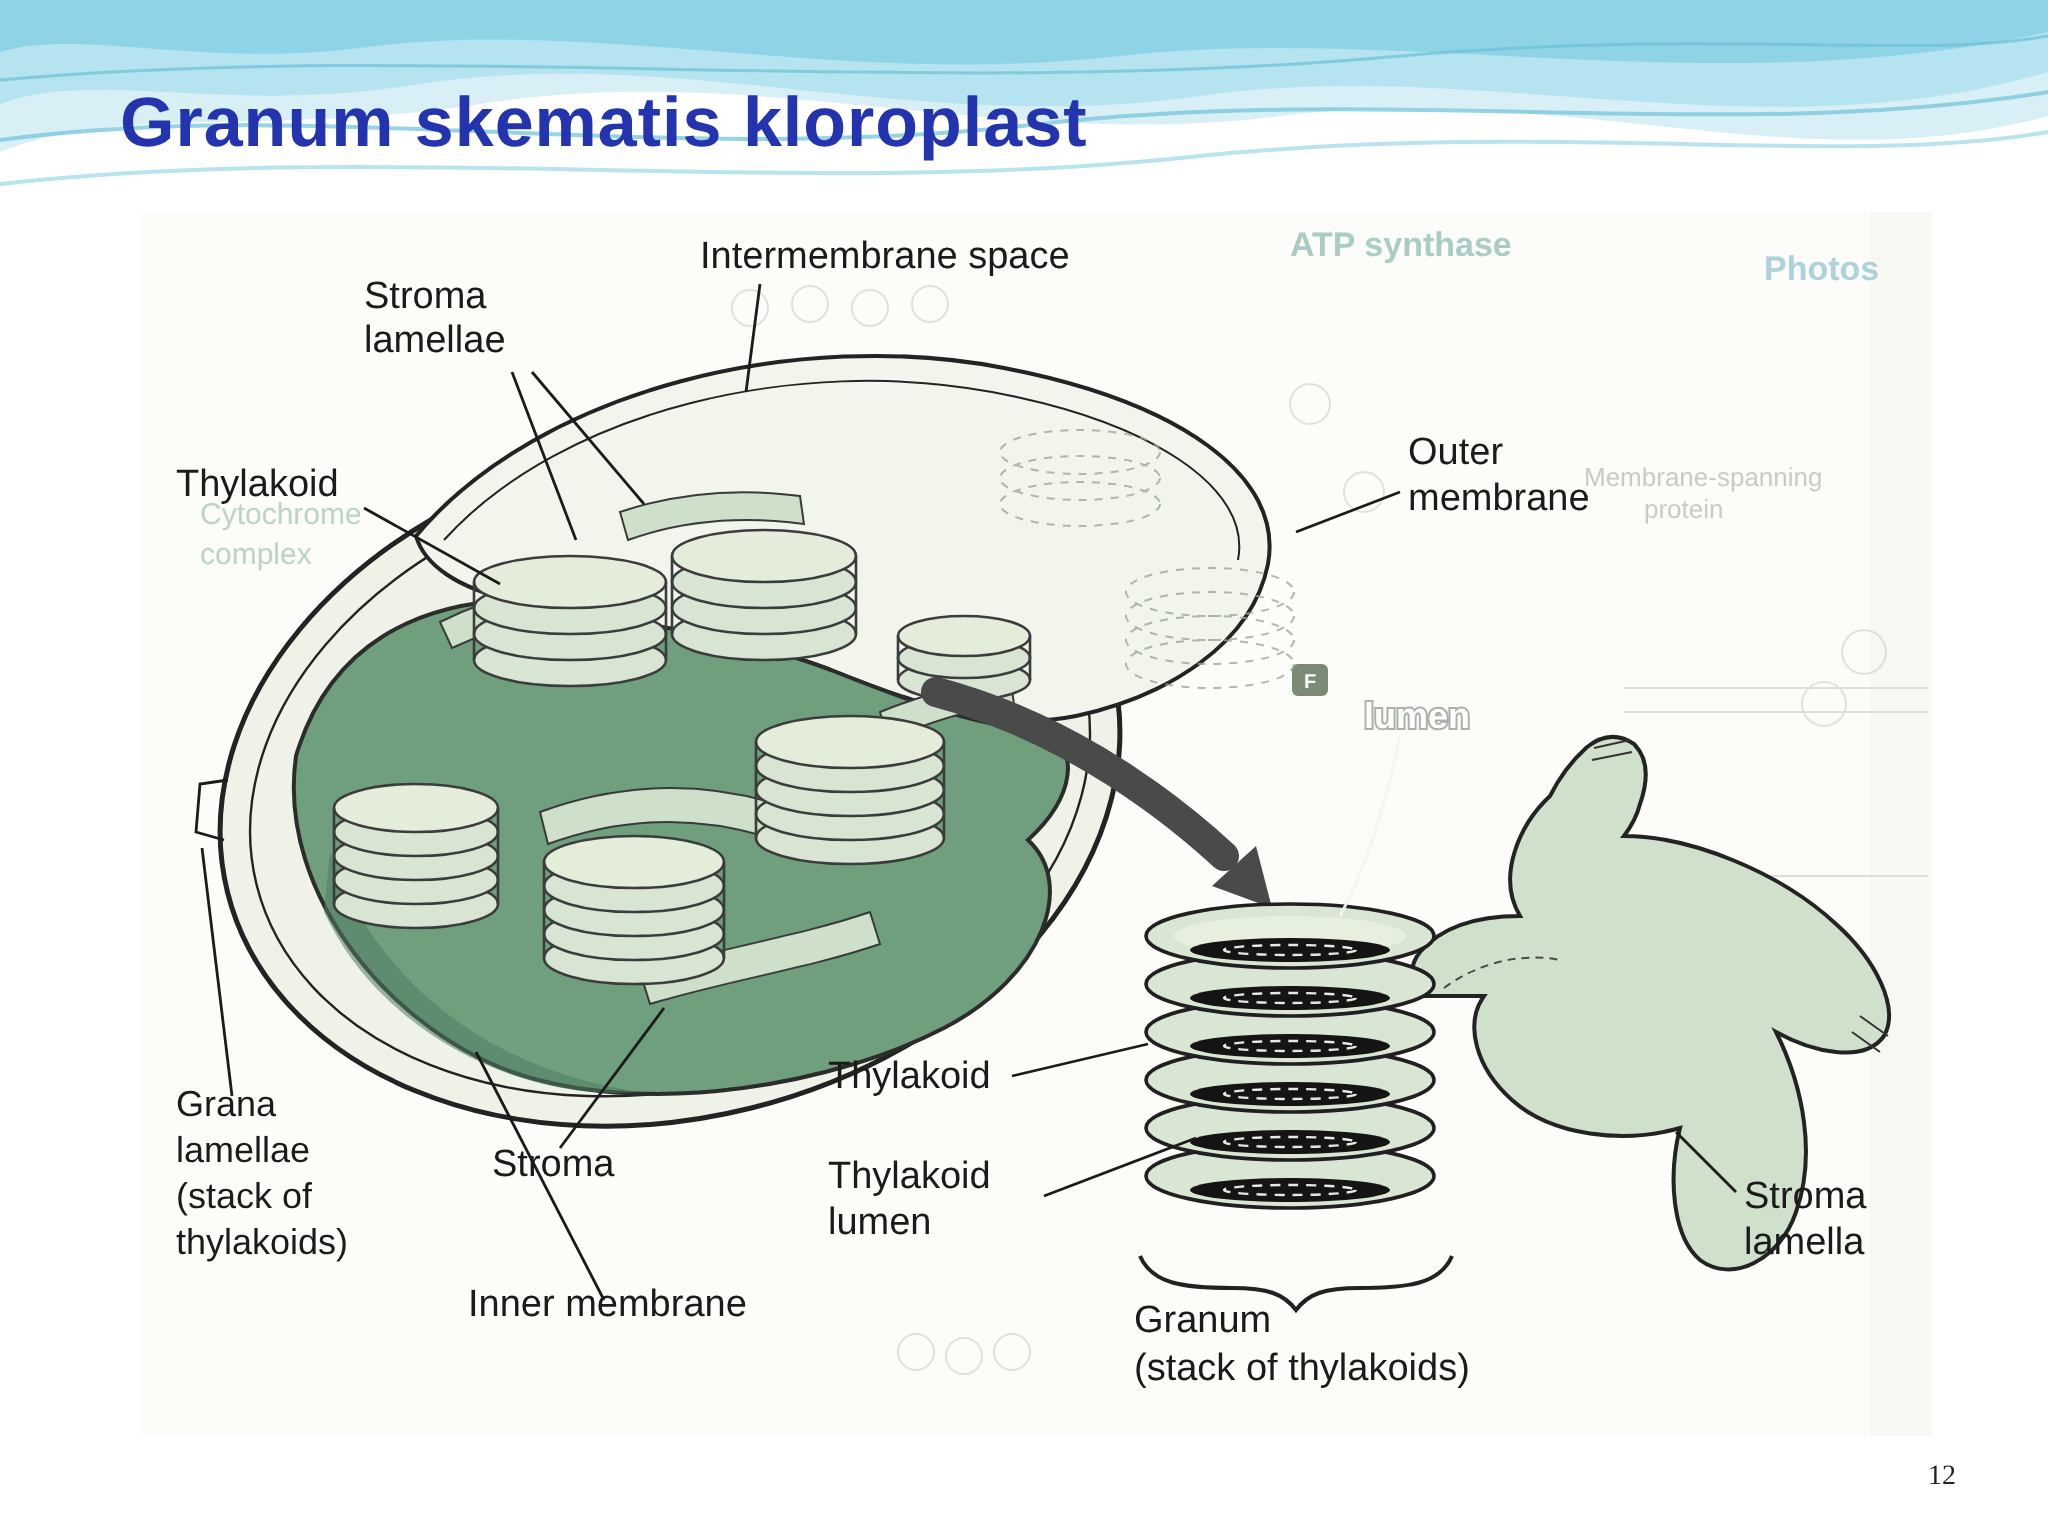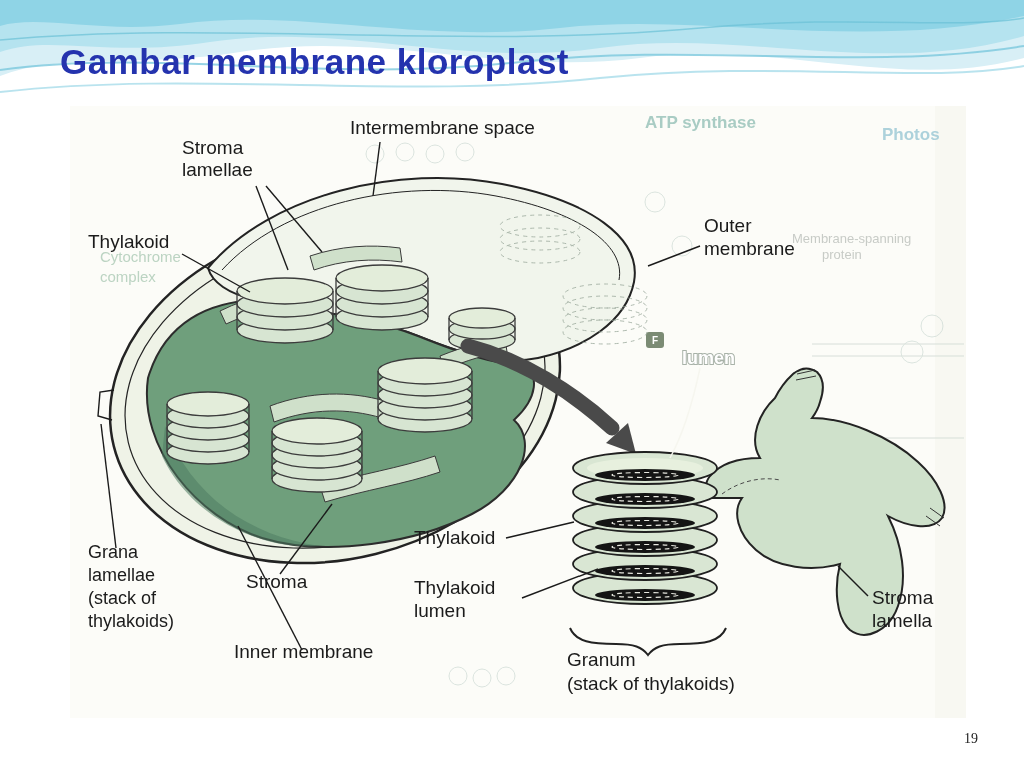--- a/index.html
+++ b/index.html
@@ -39,21 +39,21 @@
 
 <svg class="waves" width="1024" height="112" viewBox="0 0 1024 112">
   <path d="M0,0 H1024 V58 C900,92 780,40 640,58 C500,76 380,30 240,52 C140,68 60,52 0,76 Z" fill="#d8eff6"></path>
   <path d="M0,0 H1024 V36 C880,78 740,28 600,48 C460,68 340,22 210,42 C110,58 50,34 0,52 Z" fill="#b5e3ef"></path>
   <path d="M0,0 H1024 V16 C860,52 700,12 560,28 C420,44 300,8 180,24 C100,34 40,14 0,26 Z" fill="#8fd4e6"></path>
   <path d="M0,70 C160,48 330,84 520,62 C700,42 860,72 1024,46" fill="none" stroke="#7cc8dd" stroke-width="2" opacity="0.8"></path>
   <path d="M0,92 C200,70 400,100 600,78 C780,60 920,84 1024,66" fill="none" stroke="#a8dcea" stroke-width="2" opacity="0.8"></path>
   <path d="M0,40 C220,20 460,50 700,28 C860,14 960,30 1024,18" fill="none" stroke="#69c0d6" stroke-width="1.5" opacity="0.7"></path>
 </svg>
 
-<h1 class="slide-title">Gambar membrane kloroplast</h1>
+<h1 class="slide-title">Granum skematis kloroplast</h1>
 
 <div class="figure">
 <svg width="896" height="612" viewBox="0 0 896 612">
 
   <g opacity="0.9">
     <rect x="865" y="0" width="31" height="612" fill="#f3f3ec" opacity="0.6"></rect>
     <text x="575" y="22" class="bgteal" opacity="0.85">ATP synthase</text>
     <text x="812" y="34" class="bgblue" opacity="0.85">Photos</text>
     <text x="722" y="137" class="bggray" opacity="0.8">Membrane-spanning</text>
     <text x="752" y="153" class="bggray" opacity="0.8">protein</text>
@@ -245,13 +245,13 @@
     <text x="344" y="511" class="lbl">lumen</text>
     <text x="497" y="560" class="lbl">Granum</text>
     <text x="497" y="584" class="lbl">(stack of thylakoids)</text>
     <text x="802" y="498" class="lbl">Stroma</text>
     <text x="802" y="521" class="lbl">lamella</text>
     <text x="612" y="258" class="lumen-txt">lumen</text>
   </g>
 </svg>
 </div>
 
-<div class="page-number">19</div>
+<div class="page-number">12</div>
 
 </body></html>

